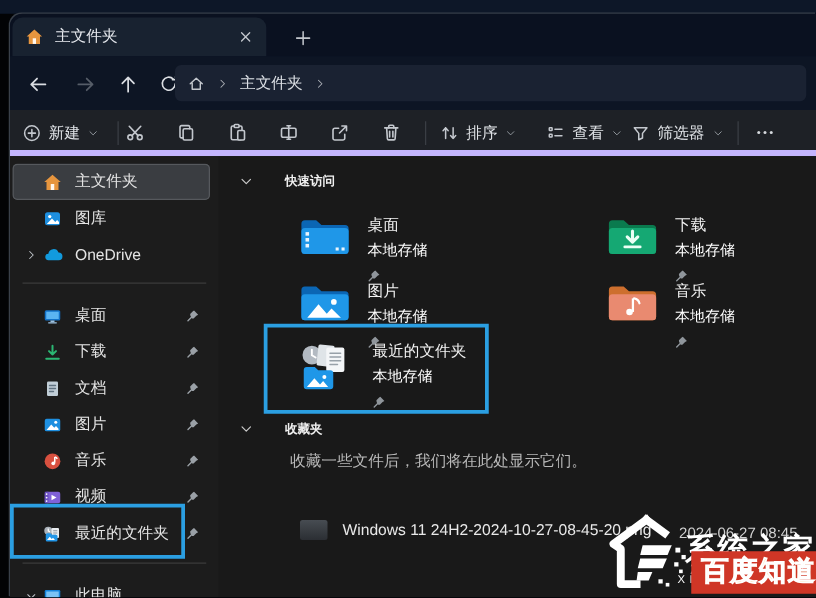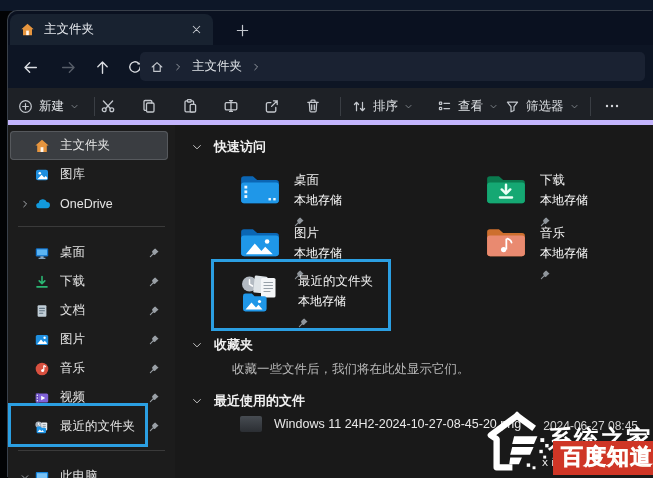--- a/index.html
+++ b/index.html
@@ -24,21 +24,21 @@
   .main{position:absolute;left:0;top:114px;right:0;bottom:0;background:#191919;}
   .sidebar{position:absolute;left:0;top:0;width:167px;bottom:0;background:#1c1c1c;}
   .srow{position:absolute;left:2px;width:158px;height:29px;display:flex;align-items:center;padding-left:6px;
         box-sizing:border-box;border-radius:4px;color:#e4e4e4;font-size:12.5px;white-space:nowrap;}
   .srow.sel{background:#3a3d41;box-shadow:inset 0 0 0 1px #56595d;}
   .chev{width:18px;display:flex;justify-content:center;align-items:center;flex:none;}
   .sic{width:18px;height:16px;margin-right:8px;flex:none;display:flex;align-items:center;}
   .spin{margin-left:auto;margin-right:8px;flex:none;display:flex;}
   .sdiv{position:absolute;left:10px;right:10px;height:1px;background:#3a3a3a;}
   .content{position:absolute;left:167px;top:0;right:0;bottom:0;background:#191919;}
-  .sechead{position:absolute;left:16px;display:flex;align-items:center;gap:11px;color:#f0f0f0;font-size:13px;font-weight:600;}
+  .sechead{position:absolute;left:16px;display:flex;align-items:center;gap:25px;color:#f0f0f0;font-size:10px;font-weight:600;}
   .tile{position:absolute;display:flex;gap:13px;align-items:flex-start;}
   .tt{font-size:12.5px;color:#f2f2f2;}
   .ts{font-size:12px;color:#ffffff;margin-top:3px;}
   .tp{margin-top:4px;}
   .annot{position:absolute;border:3px solid #2b9fe2;z-index:6;pointer-events:none;}
   .favmsg{position:absolute;font-size:12.5px;color:#b9b9b9;}
   .filerow{position:absolute;display:flex;align-items:center;gap:12px;height:22px;}
   .fn{font-size:12.5px;color:#e9e9e9;white-space:nowrap;}
   .fdate{position:absolute;font-size:12px;color:#d2d2d2;white-space:nowrap;}
   .thumb{width:22px;height:16px;border-radius:2px;background:linear-gradient(#474c52,#2b2e33);}
@@ -492,26 +492,20 @@
         </div>
 
         <div class="sechead" style="top:211px">
           <svg width="12" height="12" viewBox="0 0 16 16" class="lni" style="stroke:#c9c9c9">
               <path d="M3.5 6 8 10.5 12.5 6"></path>
             </svg>
           <span>收藏夹</span>
         </div>
         <div class="favmsg" style="left:57px;top:236px">收藏一些文件后，我们将在此处显示它们。</div>
 
-        <div class="sechead" style="top:267px">
-          <svg width="12" height="12" viewBox="0 0 16 16" class="lni" style="stroke:#c9c9c9">
-              <path d="M3.5 6 8 10.5 12.5 6"></path>
-            </svg>
-          <span>最近使用的文件</span>
-        </div>
 
         <div class="filerow" style="left:65px;top:288px">
           <div class="thumb"></div>
           <span class="fn">Windows 11 24H2-2024-10-27-08-45-20.png</span>
         </div>
         <span class="fdate" style="right:15px;top:294px">2024-06-27 08:45</span>
 
         <span class="fdate" style="left:377px;top:323px">20</span>
       </div>
     </div>

